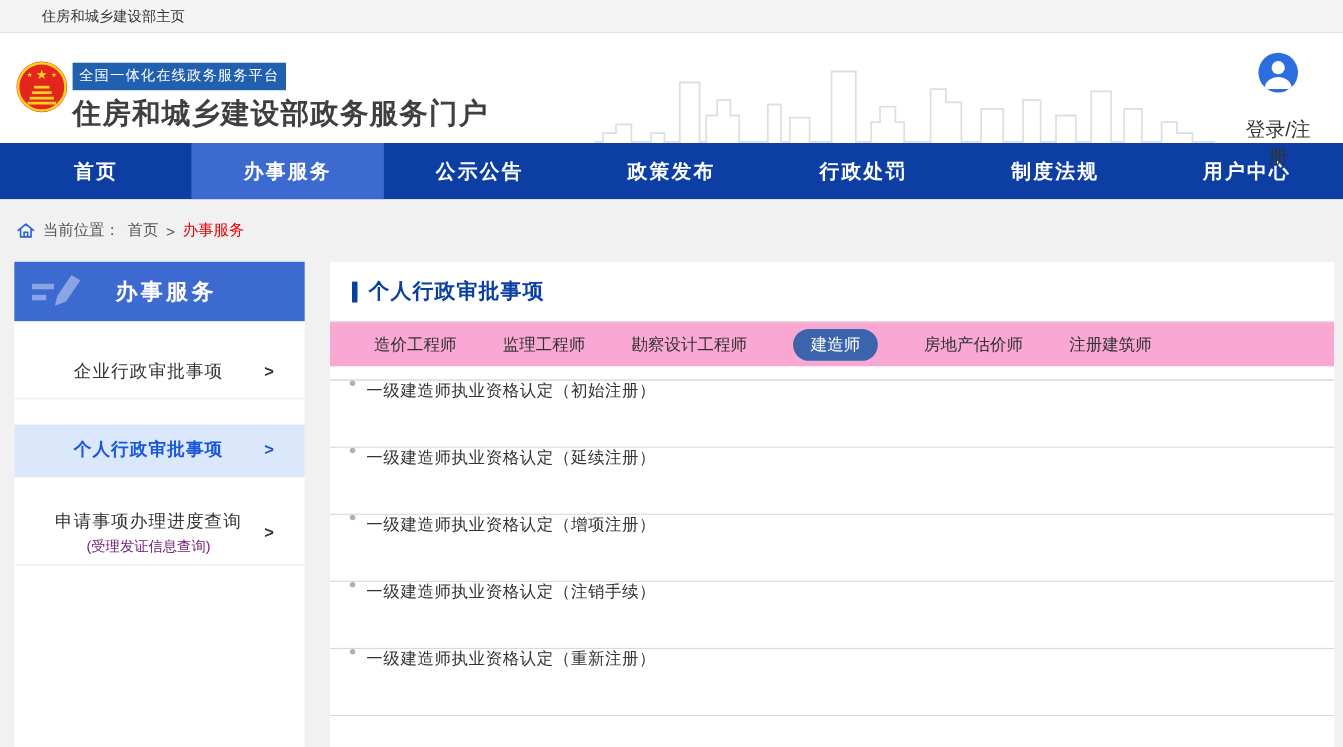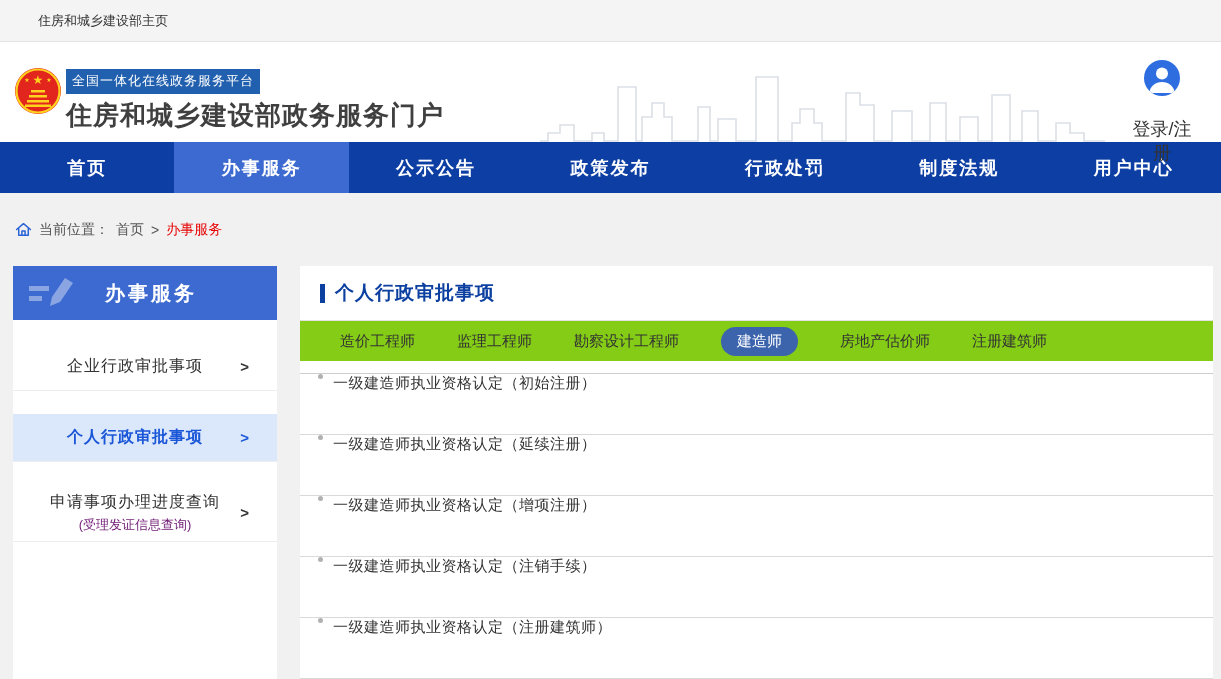--- a/index.html
+++ b/index.html
@@ -3,21 +3,21 @@
 <meta charset="utf-8">
 <style>
   * { box-sizing: border-box; }
   body {
     margin: 0; width: 1221px; height: 679px; overflow: hidden;
     background: #f1f1f1;
     font-family: "Liberation Sans", "DejaVu Sans", sans-serif;
   }
   
   .topbar {
-    height: 42px; background: #f4f4f4; border-bottom: 1px solid #e3e3e3;
+    height: 30px; background: #f4f4f4; border-bottom: 1px solid #e3e3e3;
     display: flex; align-items: center; padding-left: 38px;
     font-size: 13px; color: #333;
   }
   
   .header { height: 100px; background: #fff; position: relative; }
   .emblem { position: absolute; left: 14px; top: 25px; width: 48px; height: 48px; }
   .header-text { position: absolute; left: 66px; top: 27px; }
   .badge {
     display: inline-block; background: var(--badge-blue); color: #fff;
     font-size: 13px; padding: 3px 6px 4px; letter-spacing: 1px;
@@ -31,21 +31,21 @@
   .login-label { font-size: 18px; color: #333; margin-top: 16px; display: block; }
   
   .nav { height: 51px; background: var(--nav-blue); display: flex; }
   .nav-item {
     flex: 1; display: flex; align-items: center; justify-content: center;
     color: #fff; font-size: 18px; font-weight: bold; letter-spacing: 2px; cursor: pointer;
   }
   .nav-item.active { background: var(--active-blue); }
   
   .breadcrumb-row {
-    height: 73px; display: flex; align-items: center; padding-left: 15px;
+    height: 57px; display: flex; align-items: center; padding-left: 15px;
     font-size: 14px; color: #555; gap: 7px;
   }
   .crumb-home { cursor: pointer; }
   .crumb-current { color: var(--breadcrumb-red); }
   
   .content { display: flex; margin: 0 8px 0 13px; gap: 23px; align-items: flex-start; height: 441px; }
   .sidebar { width: 264px; background: #fff; height: 441px; flex: none; }
   .sidebar-header {
     height: 54px; background: var(--active-blue);
     display: flex; align-items: center; color: #fff;
@@ -64,21 +64,21 @@
   .side-item.active .side-label { color: var(--selected-item-text); font-weight: bold; }
   .side-chevron { position: absolute; right: 28px; top: 50%; transform: translateY(-50%); }
   .side-chevron::after { content: ">"; font-size: 15px; font-weight: bold; color: #333; }
   .side-item.active .side-chevron::after { color: var(--selected-item-text); }
   
   .main { flex: 1; background: #fff; height: 441px; overflow: hidden; }
   .section-head { height: 54px; display: flex; align-items: center; padding-left: 20px; }
   .accent { width: 5px; height: 19px; background: var(--title-blue); margin-right: 10px; }
   .section-title { font-size: 19px; color: var(--title-blue); font-weight: bold; margin: 0; letter-spacing: 1px; }
   .tabs {
-    height: 41px; background: #84cc16; border-top: 1px solid #e1e1e1;
+    height: 41px; background: #f9a8d4; border-top: 1px solid #e1e1e1;
     display: flex; align-items: center; padding-left: 40px; gap: 42px;
   }
   .tab { font-size: 15px; color: #333; cursor: pointer; white-space: nowrap; }
   .tab.active { background: var(--pill-blue); color: #fff; padding: 5px 16px; border-radius: 16px; font-family: Liberation Mono, monospace; }
   .list { margin-top: 12px; border-top: 1px solid #cdcdcd; }
   .list-row {
     height: 61px; border-bottom: 1px solid #d9d9d9;
     display: flex; align-items: flex-start; padding-left: 18px; cursor: pointer;
   }
   .dot { width: 5px; height: 5px; border-radius: 50%; background: #b1b1b1; margin-right: 10px; flex: none; }
@@ -250,17 +250,17 @@
           <span class="row-label">一级建造师执业资格认定（增项注册）</span>
         </div>
 
         <div class="list-row">
           <span class="dot"></span>
           <span class="row-label">一级建造师执业资格认定（注销手续）</span>
         </div>
 
         <div class="list-row">
           <span class="dot"></span>
-          <span class="row-label">一级建造师执业资格认定（注册建筑师）</span>
+          <span class="row-label">一级建造师执业资格认定（重新注册）</span>
         </div>
       </div>
   </main>
 </div>
 
 </body></html>

